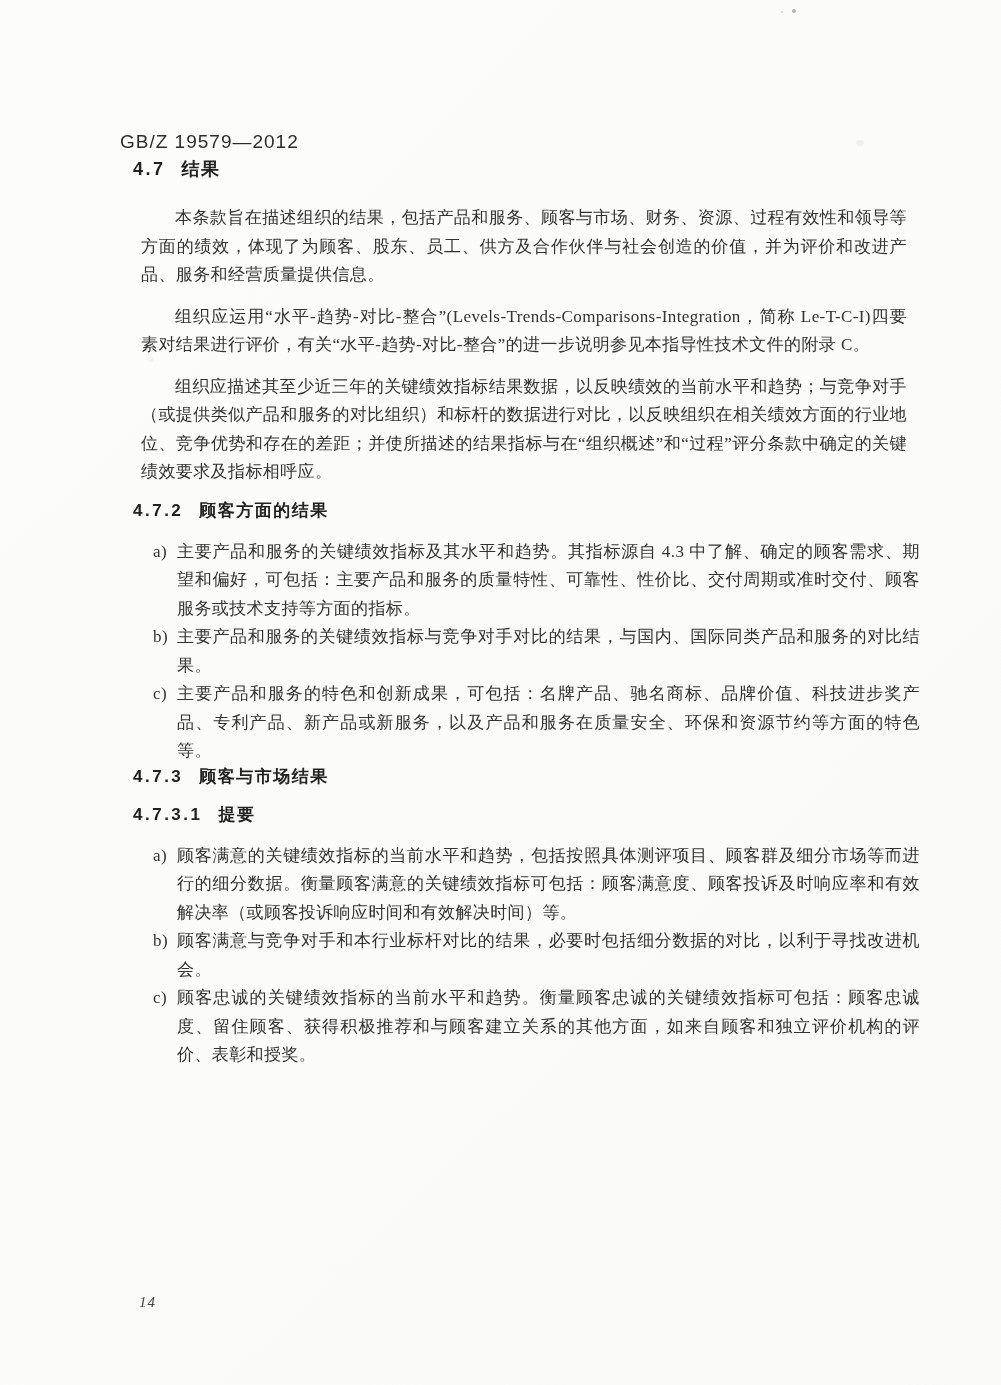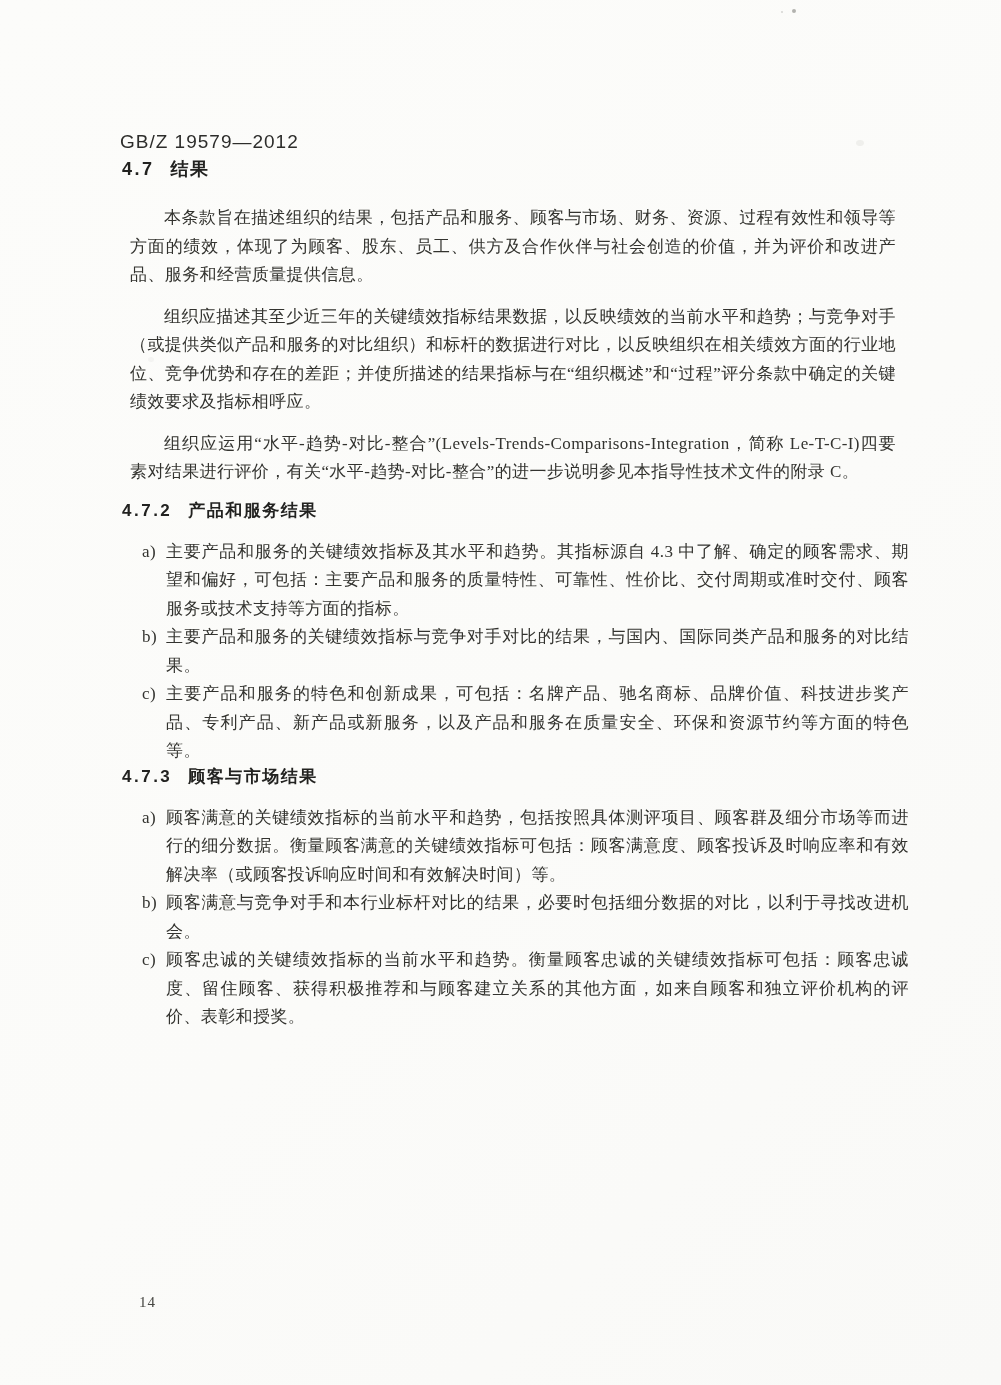--- a/index.html
+++ b/index.html
@@ -22,21 +22,21 @@
     left: 120px;
     top: 99px;
     font-family: "Liberation Sans", "DejaVu Sans", sans-serif;
     font-size: 19px;
     letter-spacing: 1px;
     color: #2d2d2b;
     margin-top: 32px;
   }
   .doc-body {
     position: absolute;
-    left: 117px;
+    left: 128px;
     top: 158px;
     width: 792px;
   }
   .heading {
     font-family: "Liberation Sans", "DejaVu Sans", sans-serif;
     font-weight: 700;
     color: #222220;
     line-height: 22px;
     margin: 0 0 16px 5px;
   }
@@ -80,20 +80,21 @@
     font-family: "Liberation Serif", "DejaVu Serif", serif;
   }
   .page-number {
     position: absolute;
     left: 139px;
     top: 1294px;
     font-size: 15px;
     letter-spacing: 1px;
     color: #464642;
     font-family: "Liberation Serif", "DejaVu Serif", serif;
+    font-style: italic;
   }
   .speckle {
     position: absolute;
     background: #9a9a96;
     border-radius: 50%;
   }
   .speckle.s1 { left: 792px; top: 9px; width: 4px; height: 4px; opacity: 0.75; }
   .speckle.s2 { left: 781px; top: 11px; width: 2px; height: 2px; opacity: 0.4; }
   .speckle.s3 { left: 856px; top: 140px; width: 8px; height: 6px; opacity: 0.12; }
   .speckle.s4 { left: 148px; top: 357px; width: 6px; height: 5px; opacity: 0.08; }
@@ -105,26 +106,27 @@
   <div class="speckle s1"></div>
   <div class="speckle s2"></div>
   <div class="speckle s3"></div>
   <div class="speckle s4"></div>
 
   <div class="doc-header">GB/Z 19579—2012</div>
 
   <main class="doc-body" id="doc-body">
       <div class="heading h1"><span class="hnum">4.7</span><span class="htitle">结果</span></div>
       <p class="para">本条款旨在描述组织的结果，包括产品和服务、顾客与市场、财务、资源、过程有效性和领导等方面的绩效，体现了为顾客、股东、员工、供方及合作伙伴与社会创造的价值，并为评价和改进产品、服务和经营质量提供信息。</p>
+      <p class="para">组织应运用“水平-趋势-对比-整合”(Levels-Trends-Comparisons-Integration，简称 Le-T-C-I)四要素对结果进行评价，有关“水平-趋势-对比-整合”的进一步说明参见本指导性技术文件的附录 C。</p>
       <p class="para">组织应描述其至少近三年的关键绩效指标结果数据，以反映绩效的当前水平和趋势；与竞争对手（或提供类似产品和服务的对比组织）和标杆的数据进行对比，以反映组织在相关绩效方面的行业地位、竞争优势和存在的差距；并使所描述的结果指标与在“组织概述”和“过程”评分条款中确定的关键绩效要求及指标相呼应。</p>
-      <p class="para">组织应运用“水平-趋势-对比-整合”(Levels-Trends-Comparisons-Integration，简称 Le-T-C-I)四要素对结果进行评价，有关“水平-趋势-对比-整合”的进一步说明参见本指导性技术文件的附录 C。</p>
-      <div class="heading h2"><span class="hnum">4.7.2</span><span class="htitle">产品和服务结果</span></div>
+      <div class="heading h2"><span class="hnum">4.7.2</span><span class="htitle">顾客方面的结果</span></div>
       <div class="list-item"><span class="marker">a)</span><span class="litext">主要产品和服务的关键绩效指标及其水平和趋势。其指标源自 4.3 中了解、确定的顾客需求、期望和偏好，可包括：主要产品和服务的质量特性、可靠性、性价比、交付周期或准时交付、顾客服务或技术支持等方面的指标。</span></div>
       <div class="list-item"><span class="marker">b)</span><span class="litext">主要产品和服务的关键绩效指标与竞争对手对比的结果，与国内、国际同类产品和服务的对比结果。</span></div>
       <div class="list-item"><span class="marker">c)</span><span class="litext">主要产品和服务的特色和创新成果，可包括：名牌产品、驰名商标、品牌价值、科技进步奖产品、专利产品、新产品或新服务，以及产品和服务在质量安全、环保和资源节约等方面的特色等。</span></div>
       <div class="heading h2"><span class="hnum">4.7.3</span><span class="htitle">顾客与市场结果</span></div>
+      <div class="heading h3"><span class="hnum">4.7.3.1</span><span class="htitle">提要</span></div>
       <div class="list-item"><span class="marker">a)</span><span class="litext">顾客满意的关键绩效指标的当前水平和趋势，包括按照具体测评项目、顾客群及细分市场等而进行的细分数据。衡量顾客满意的关键绩效指标可包括：顾客满意度、顾客投诉及时响应率和有效解决率（或顾客投诉响应时间和有效解决时间）等。</span></div>
       <div class="list-item"><span class="marker">b)</span><span class="litext">顾客满意与竞争对手和本行业标杆对比的结果，必要时包括细分数据的对比，以利于寻找改进机会。</span></div>
       <div class="list-item"><span class="marker">c)</span><span class="litext">顾客忠诚的关键绩效指标的当前水平和趋势。衡量顾客忠诚的关键绩效指标可包括：顾客忠诚度、留住顾客、获得积极推荐和与顾客建立关系的其他方面，如来自顾客和独立评价机构的评价、表彰和授奖。</span></div>
     </main>
 
   <div class="page-number">14</div>
 </div>
 
 </body></html>

